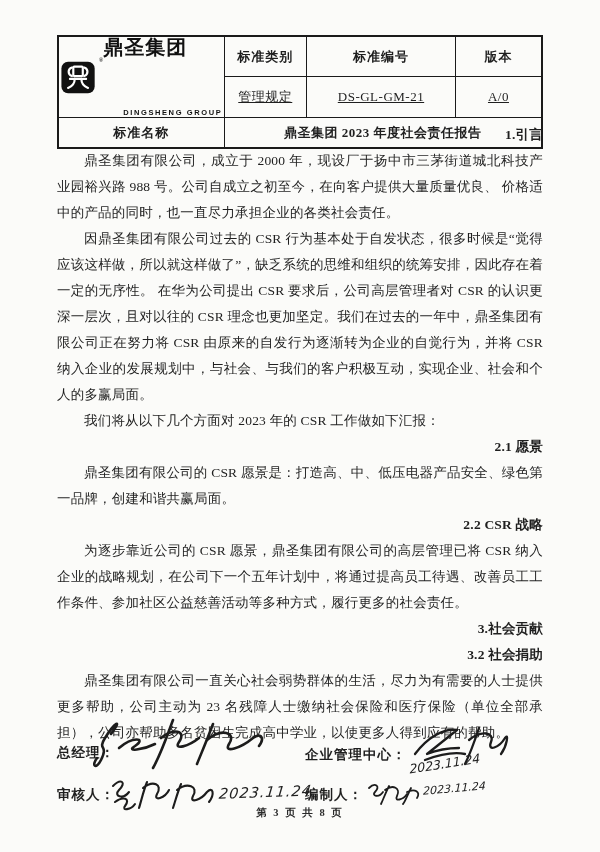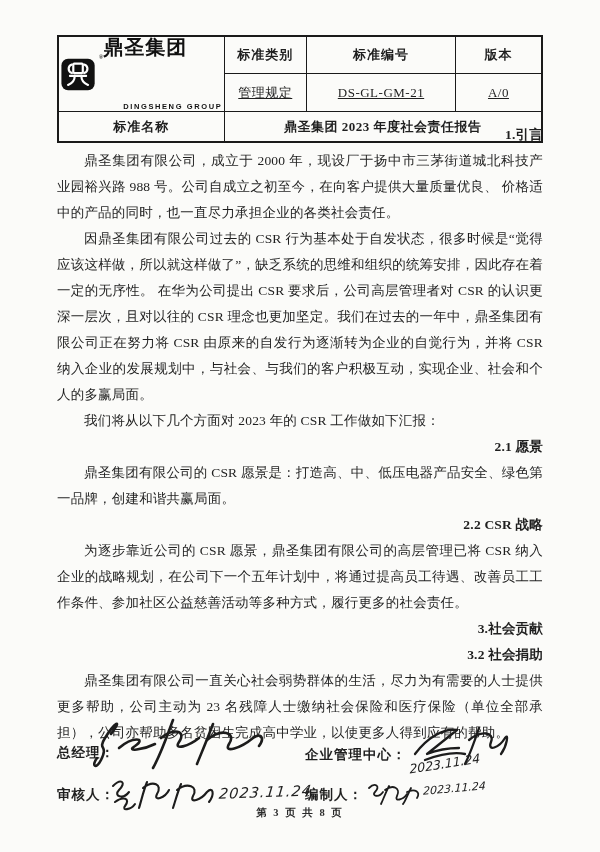--- a/index.html
+++ b/index.html
@@ -29,21 +29,21 @@
   .logo-wrap{display:flex;align-items:center;justify-content:center;gap:5px;}
   .logo-mark-box{position:relative;width:38px;height:38px;flex:0 0 auto;}
   .logo-reg{position:absolute;top:-1px;right:-5px;font-size:6px;font-weight:bold;}
   .logo-text{display:flex;flex-direction:column;align-items:flex-start;line-height:1;gap:36px;}
   .logo-cn{
     font-family:"Liberation Sans","DejaVu Sans",sans-serif;
     font-weight:900;font-size:20px;letter-spacing:1px;color:#111;
   }
   .logo-en{
     font-family:"Liberation Sans","DejaVu Sans",sans-serif;
-    font-weight:bold;font-size:7.5px;letter-spacing:1.6px;color:#111;margin-top:10px;padding-left:20px;
+    font-weight:bold;font-size:7.5px;letter-spacing:1.6px;color:#111;margin-top:16px;padding-left:20px;
   }
   
   .doc-body{
     position:absolute;left:57px;right:57px;top:122px;
     font-size:13.5px;line-height:26px;text-align:justify;
   }
   .doc-body .blk{margin:0;text-indent:2em;letter-spacing:.2px;}
   .doc-body .heading{font-weight:bold;text-align:right;}
   
   .sig-area{position:absolute;left:57px;right:57px;top:718px;height:96px;font-size:13.5px;}

